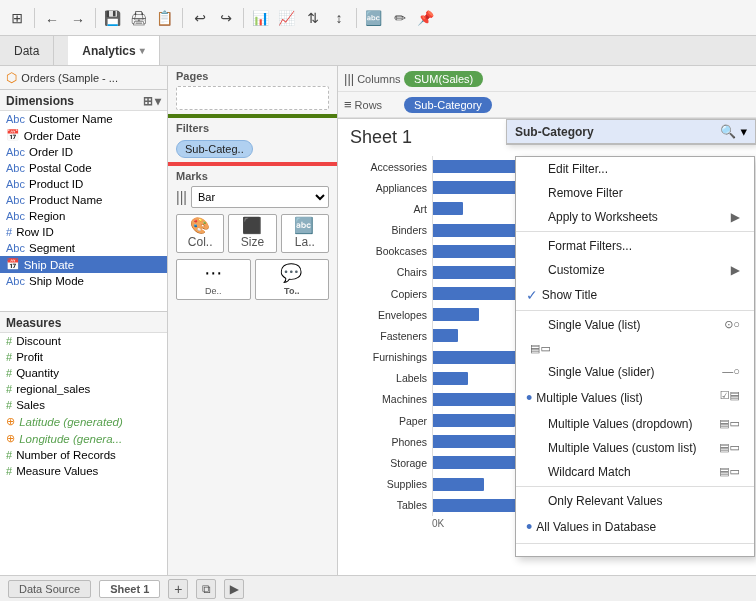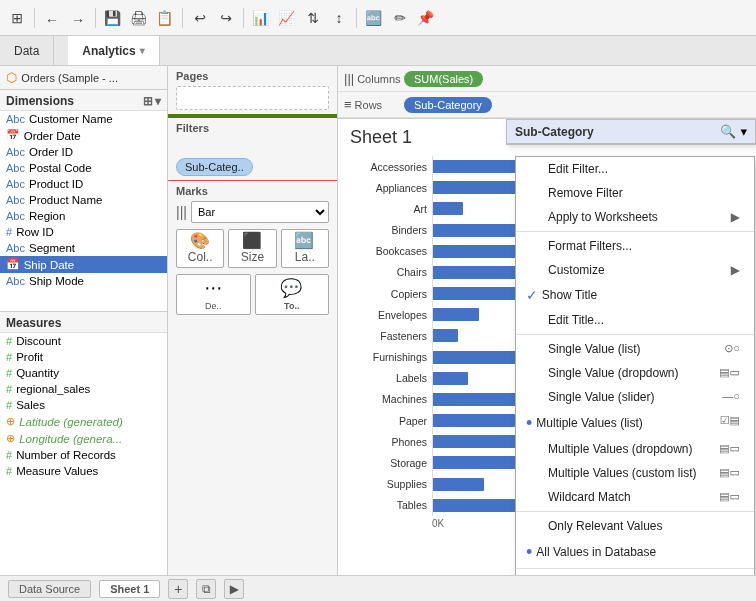--- a/index.html
+++ b/index.html
@@ -120,32 +120,32 @@
       background: #fff;
       border: 1px dashed #bbb;
       border-radius: 2px;
       font-size: 10px;
       color: #999;
       display: flex;
       align-items: center;
       padding: 2px 4px;
     }
 
-    .filters-section { padding: 4px 8px; border-bottom: 1px solid #ef4444; }
+    .filters-section { padding: 4px 8px; border-bottom: 4px solid #ef4444; }
     .filter-pill {
       background: #b0d0f0;
       border: 1px solid #8ab4e0;
       border-radius: 10px;
       padding: 2px 8px;
       font-size: 11px;
       color: #222;
       display: inline-flex;
       align-items: center;
       cursor: pointer;
-      margin-top: 20px;
+      margin-top: 2px;
     }
 
     .marks-section { padding: 4px 8px; flex: 1; }
     .marks-type-row {
       display: flex;
       align-items: center;
       gap: 4px;
       margin-bottom: 6px;
     }
     .marks-select {
@@ -697,39 +697,29 @@
               <span>Customize</span>
             </span>
             <span class="ctx-arrow">▶</span>
           </div>
           <div class="ctx-item has-check">
             <span class="ctx-item-left">
               <span class="ctx-check">✓</span>
               <span>Show Title</span>
             </span>
           </div>
-          <div class="ctx-item">
-            <span class="ctx-item-left">
-              <span style="width:18px; display:inline-block;"></span>
-              <span>Edit Title...</span>
-            </span>
-          </div>
           <div class="ctx-divider"></div>
           <div class="ctx-item">
             <span class="ctx-item-left">
               <span style="width:18px; display:inline-block;"></span>
               <span>Single Value (list)</span>
             </span>
             <span class="ctx-icon-right">⊙○</span>
           </div>
           <div class="ctx-item">
-            <span class="ctx-item-left">
-              <span style="width:18px; display:inline-block;"></span>
-              <span>Single Value (dropdown)</span>
-            </span>
             <span class="ctx-icon-right">▤▭</span>
           </div>
           <div class="ctx-item">
             <span class="ctx-item-left">
               <span style="width:18px; display:inline-block;"></span>
               <span>Single Value (slider)</span>
             </span>
             <span class="ctx-icon-right">—○</span>
           </div>
           <div class="ctx-item has-check">

